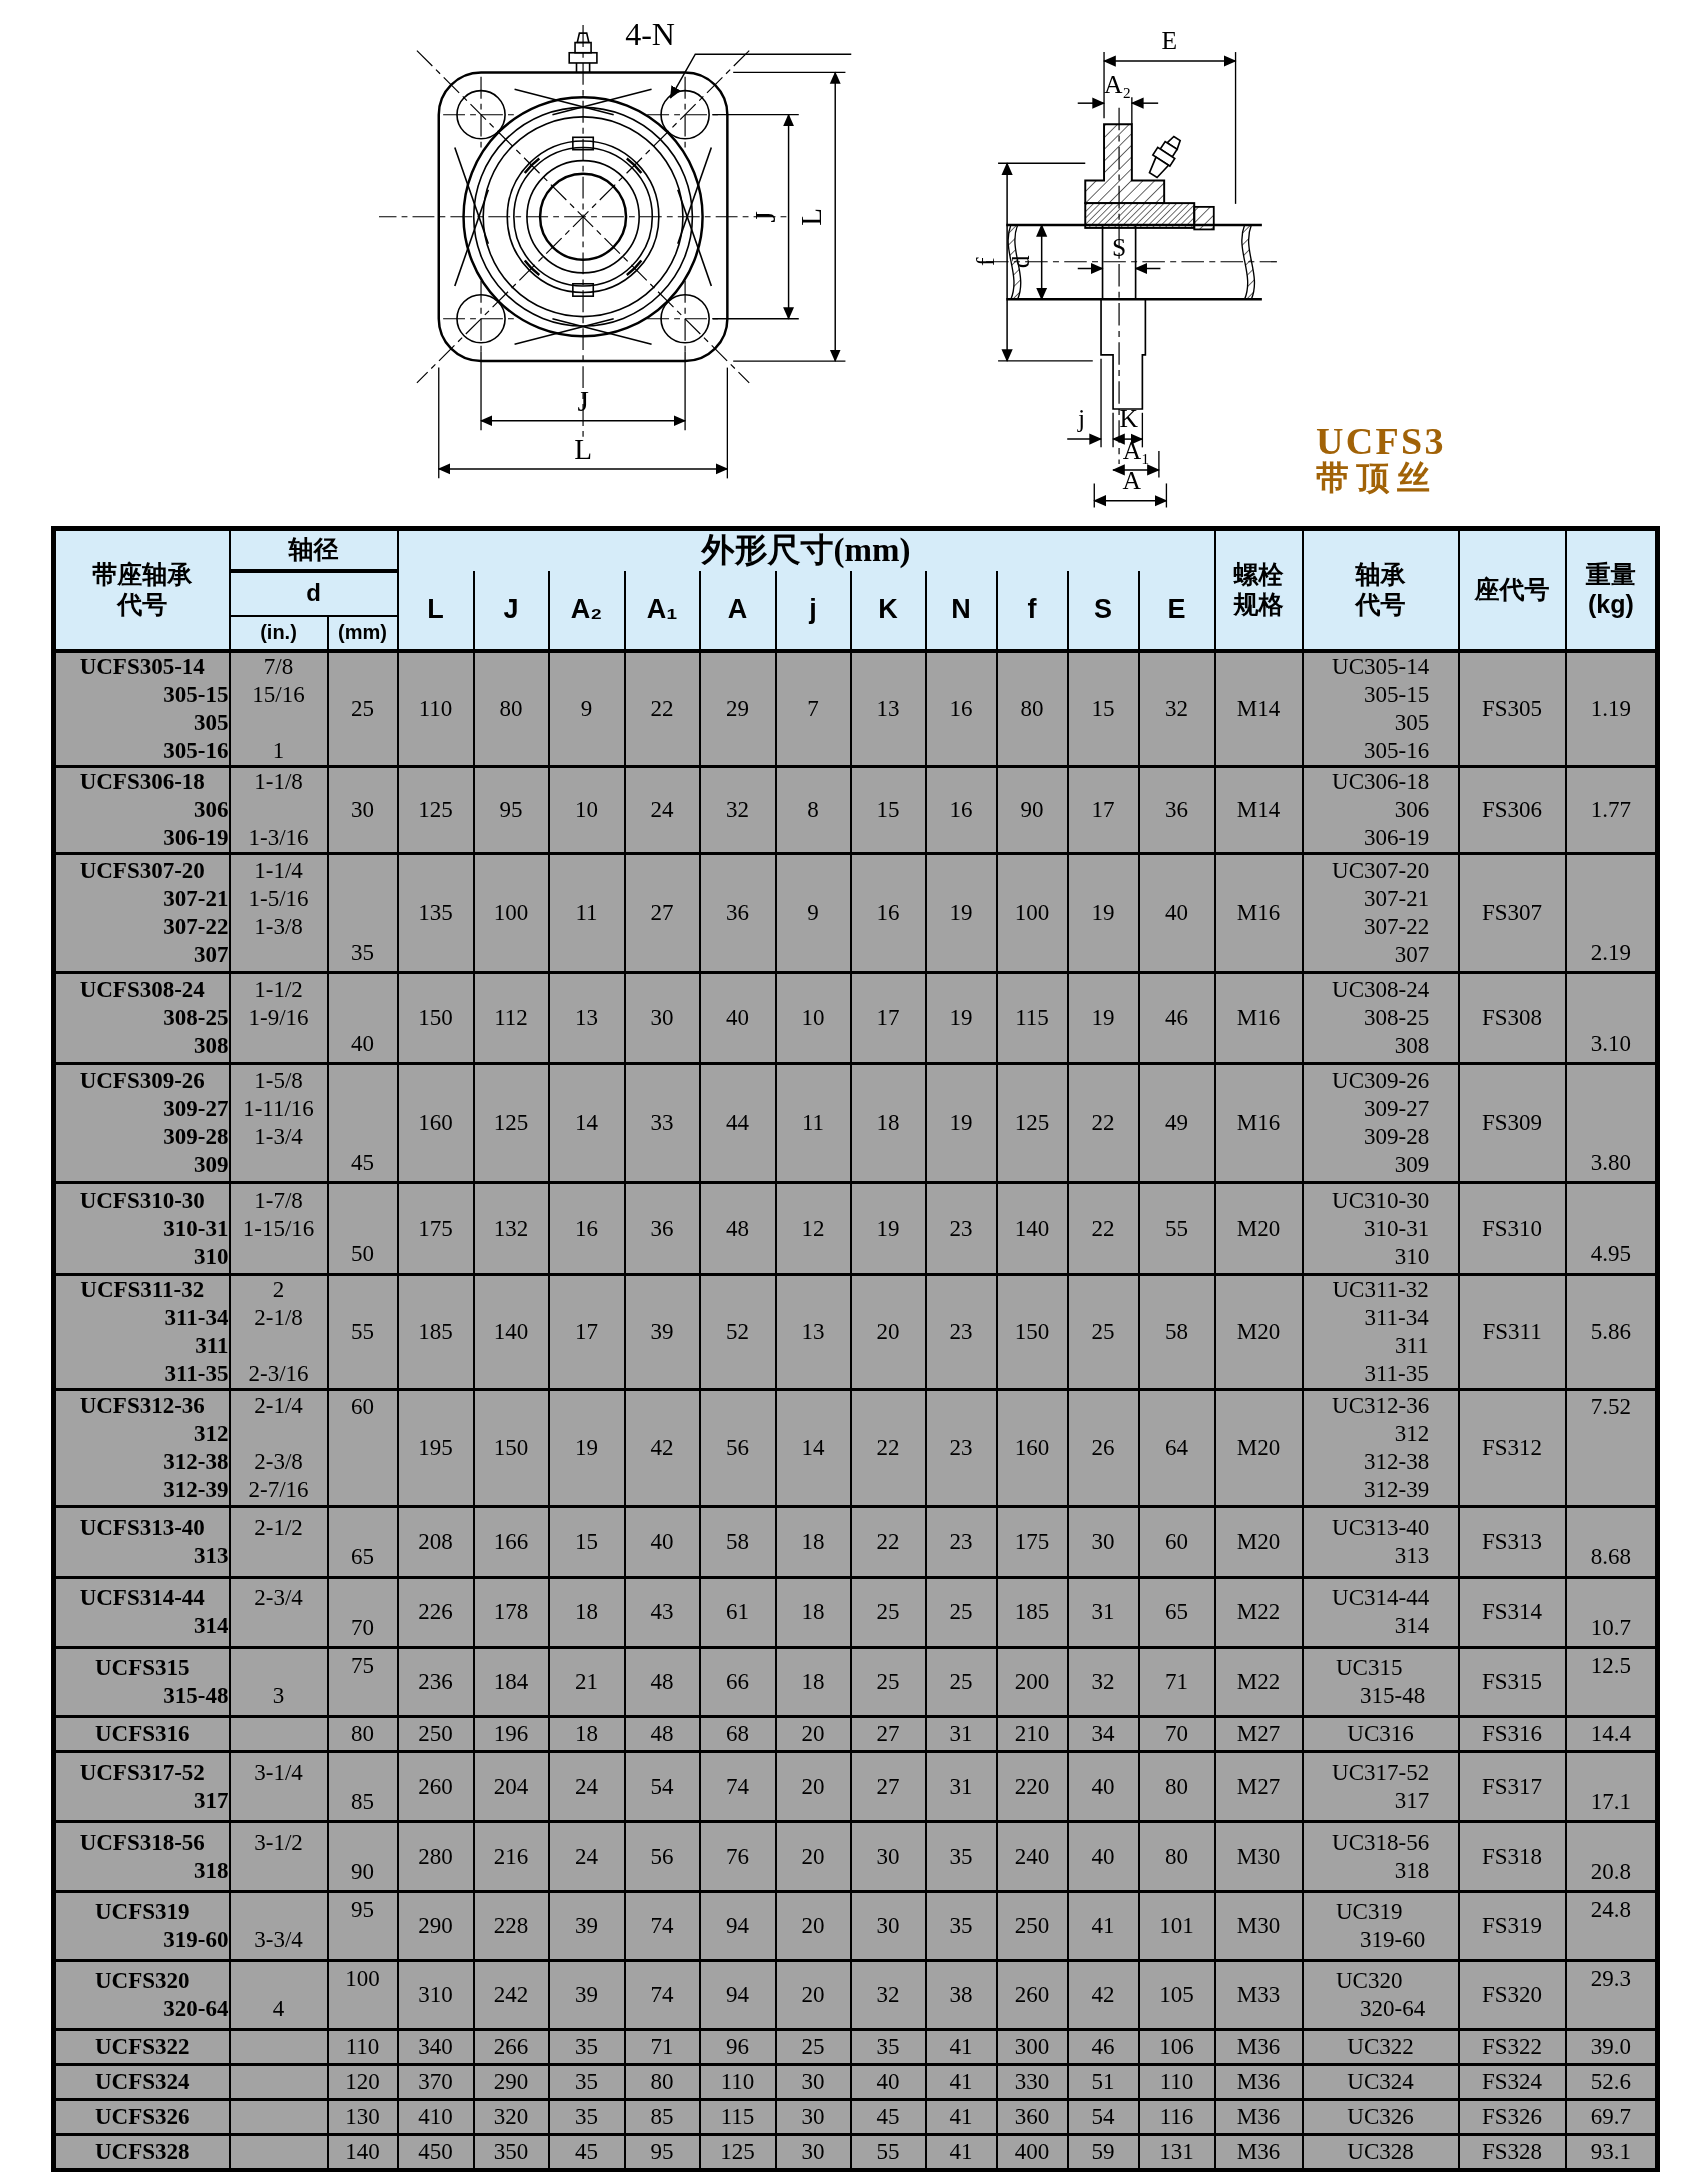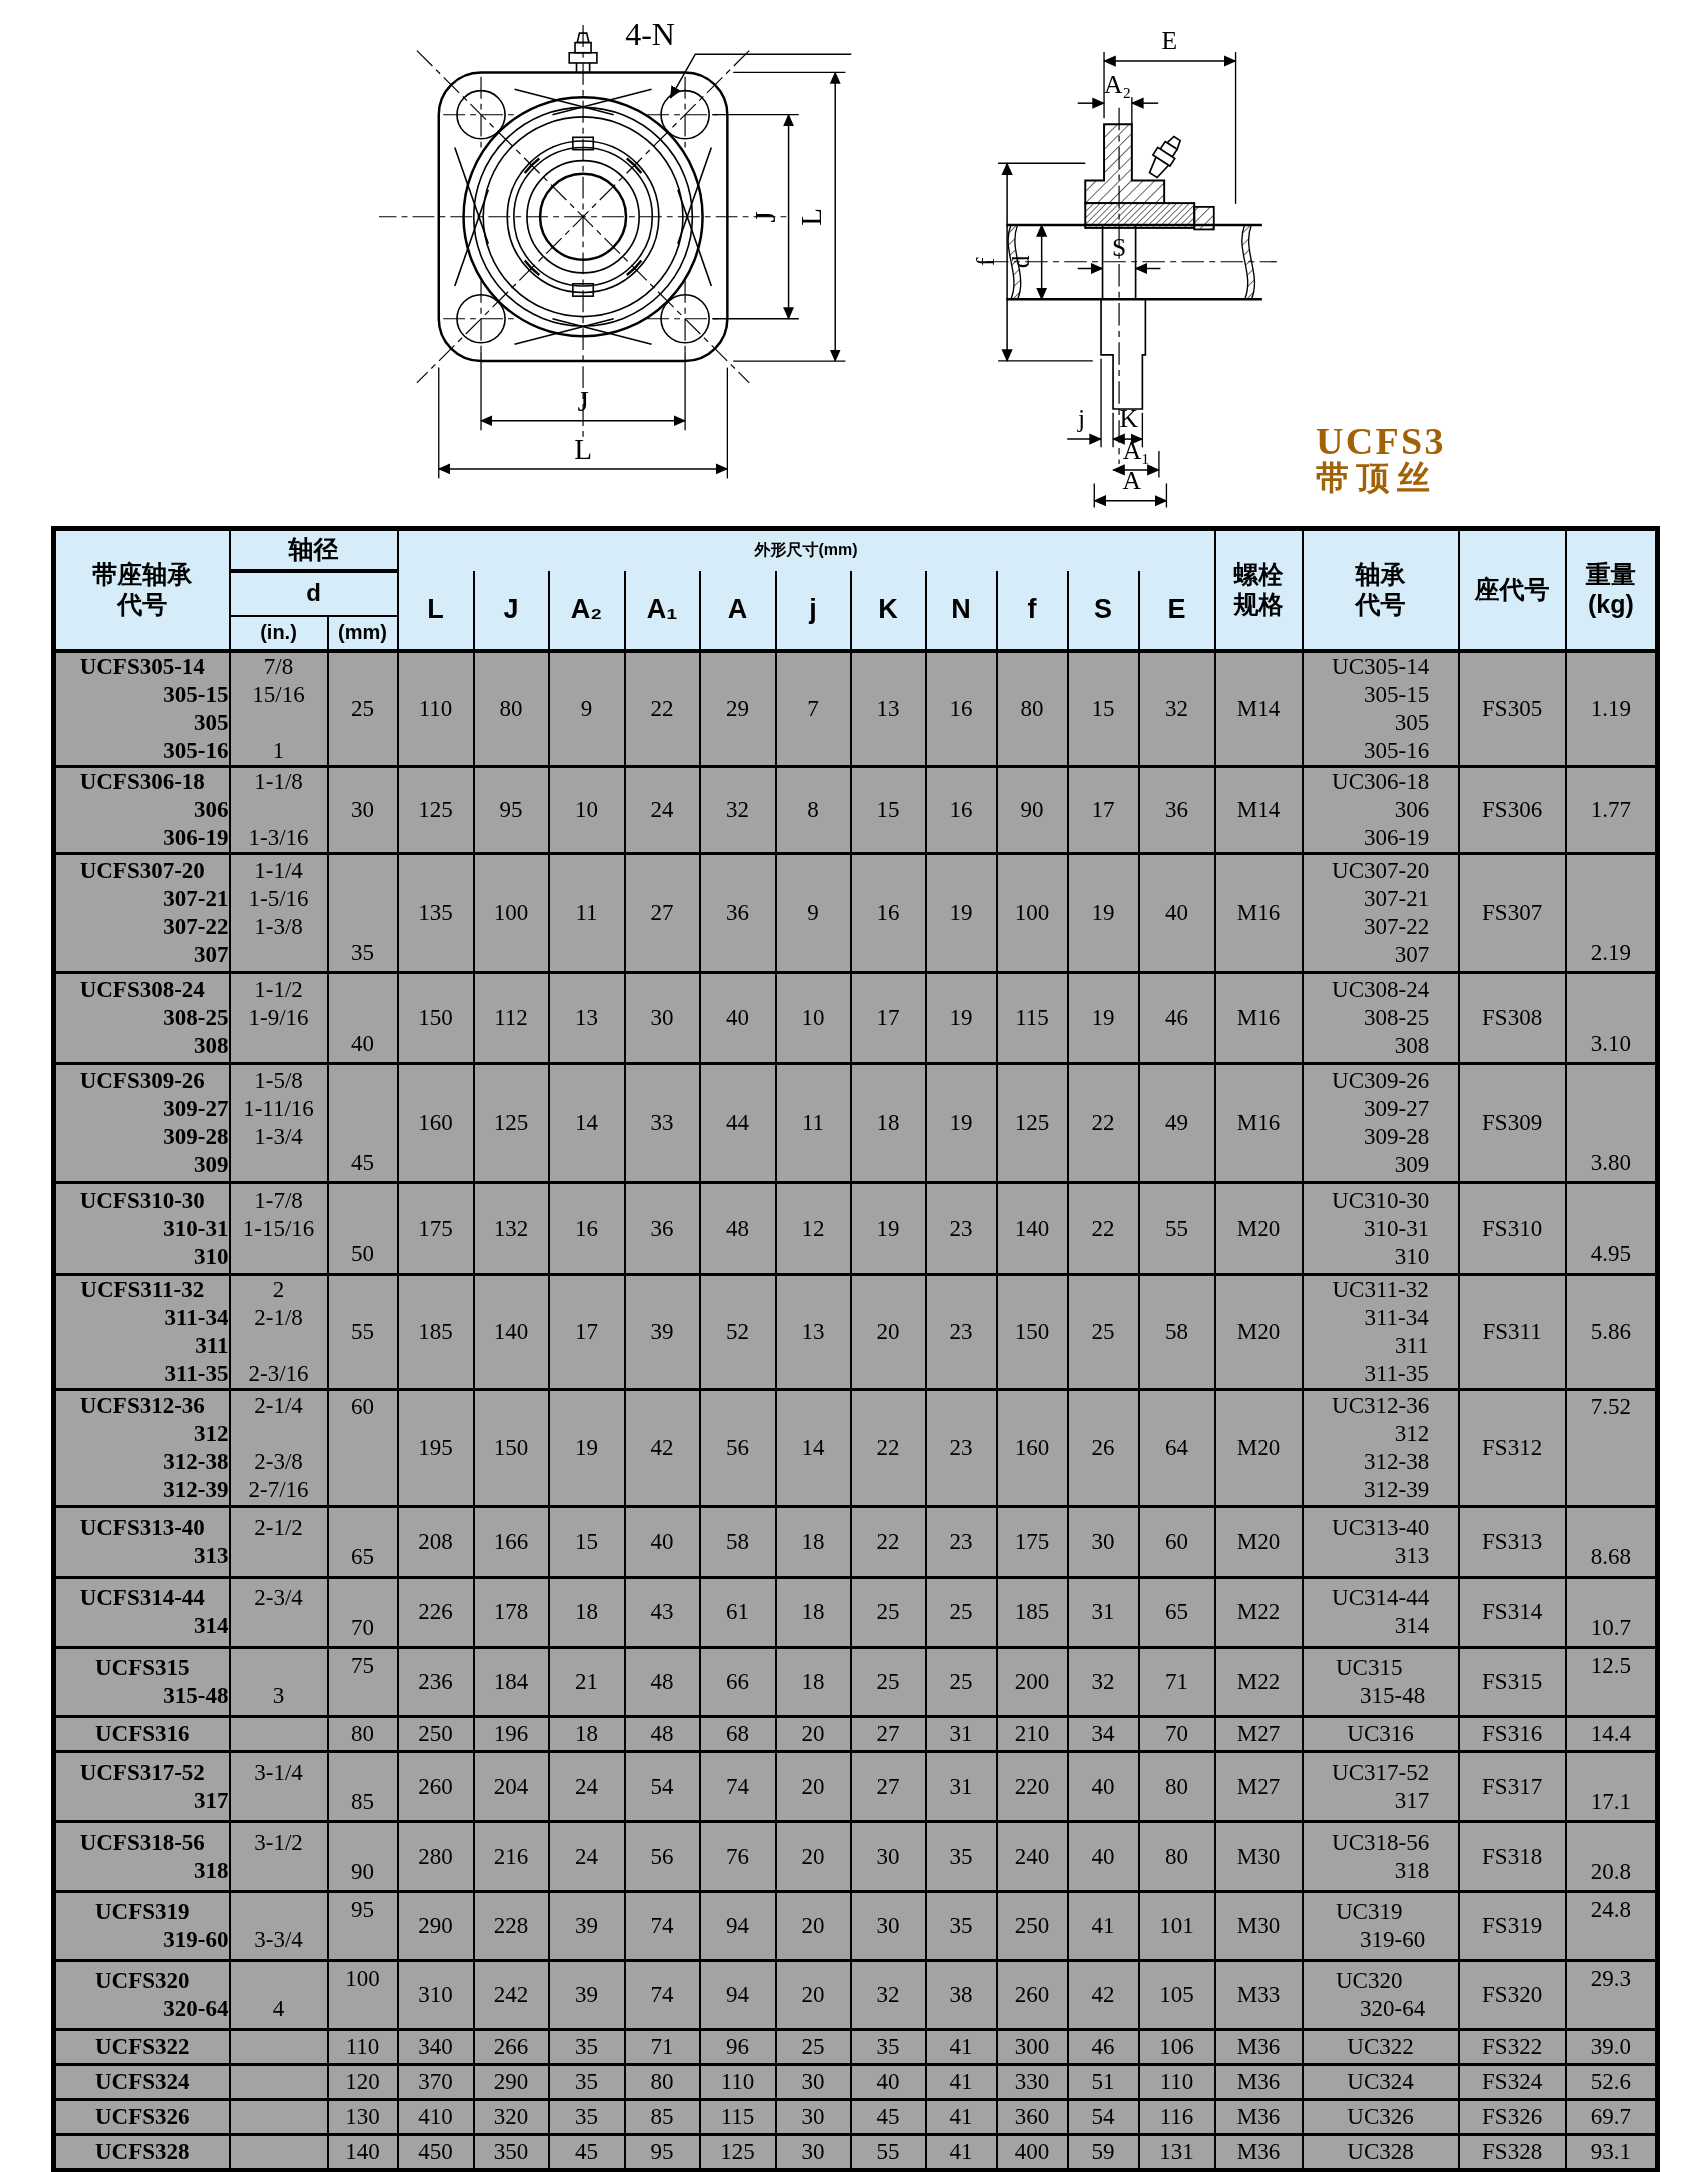--- a/index.html
+++ b/index.html
@@ -20,21 +20,21 @@
               font-weight:bold;}
   .side-label .l1{font-family:"Liberation Serif","DejaVu Serif",serif;font-size:38px;letter-spacing:2.3px;}
   .side-label .l2{font-size:33px;letter-spacing:7.5px;}
   
   table.spec{position:absolute;left:51px;top:526px;width:1509px;table-layout:fixed;
              border-collapse:collapse;border:5.3px solid #000;background:#a3a3a3;}
   .spec th,.spec td{border:2.3px solid #000;padding:0;text-align:center;overflow:hidden;}
   .spec thead th{background:#d6ecf9;font-weight:bold;white-space:pre-line;line-height:1.18;}
   .th-cjk{font-size:25px;}
   .th-shaft{border-bottom-width:4.5px !important;font-size:25px;}
-  .th-dims-group{border-bottom-style:hidden !important;font-size:16px;}
+  .th-dims-group{border-bottom-style:hidden !important;font-size:33px;font-family:Liberation Serif, serif;}
   .th-dim{border-top-style:hidden !important;font-size:27px;border-bottom-width:4.5px !important;}
   .th-d{font-size:24px;}
   .th-unit{font-size:20px;font-weight:bold;border-bottom-width:4.5px !important;}
   .th-span3{border-bottom-width:4.5px !important;}
   .hr1{height:42px;} .hr2{height:45px;} .hr3{height:35px;}
   .spec tbody td{border-width:3.8px 2.3px;font-family:"Liberation Serif","DejaVu Serif",serif;
                  font-size:23px;vertical-align:middle;}
   tr.lines-4 td{height:111px;} tr.lines-3 td{height:83px;}
   tr.lines-2 td{height:62px;}  tr.lines-1 td{height:32px;}
   .code-cell{text-align:left;vertical-align:top;padding:2.3px 3px 0 10.5px;

